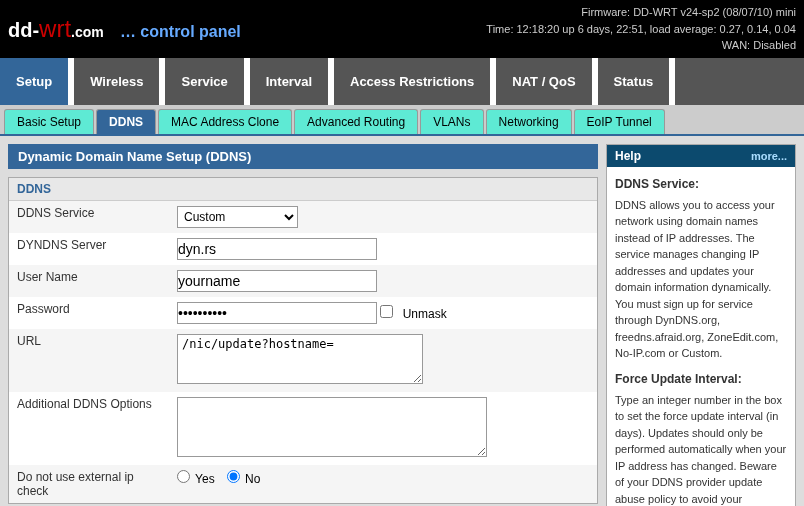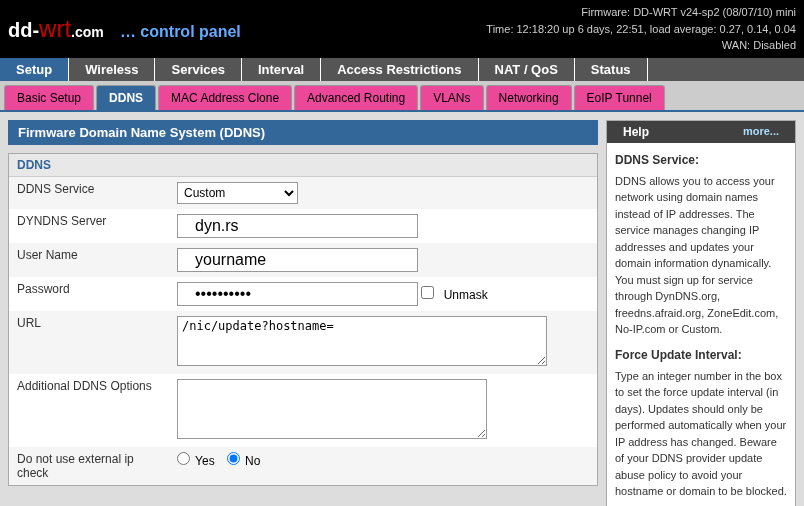--- a/index.html
+++ b/index.html
@@ -5,57 +5,57 @@
     * { margin: 0; padding: 0; box-sizing: border-box; }
     body { font-family: Arial, Helvetica, sans-serif; font-size: 12px; background: #ddd; width: 804px; }
 
     
     #header { background: #000; padding: 4px 8px; display: flex; justify-content: space-between; align-items: center; }
     #logo { color: #fff; font-size: 22px; font-weight: bold; }
     #firmware-info { color: #ccc; font-size: 11px; text-align: right; line-height: 1.5; }
 
     
     #nav-tabs { background: #555; display: flex; }
-    .nav-tab { color: #fff; padding: 4px 16px; cursor: pointer; font-size: 13px; font-weight: bold; border-right: 1px solid #ffffff; }
+    .nav-tab { color: #fff; padding: 16px 16px; cursor: pointer; font-size: 13px; font-weight: bold; border-right: 6px solid #ffffff; }
     .nav-tab.active { background: #336699; }
 
     
     #sub-tabs { background: #ccc; display: flex; border-bottom: 2px solid #336699; padding-top: 4px; padding-left: 4px; gap: 2px; }
-    .sub-tab { color: #000; padding: 5px 12px; cursor: pointer; font-size: 12px; background: #ec4899; border: 1px solid #999; border-bottom: none; border-radius: 3px 3px 0 0; }
+    .sub-tab { color: #000; padding: 5px 12px; cursor: pointer; font-size: 12px; background: #5eead4; border: 1px solid #999; border-bottom: none; border-radius: 3px 3px 0 0; }
     .sub-tab.active { background: #336699; color: #fff; font-weight: bold; }
 
     
     #main { display: flex; padding: 8px; gap: 8px; background: #ddd; }
     #content { flex: 1; }
     #sidebar { width: 190px; }
 
     
     .section-title { background: #336699; color: #fff; padding: 5px 10px; font-size: 13px; font-weight: bold; margin-bottom: 8px; }
 
     
     .form-section { background: #fff; border: 1px solid #aaa; margin-bottom: 8px; }
     .form-section-title { background: #e8e8e8; padding: 4px 8px; font-size: 12px; font-weight: bold; color: #336699; border-bottom: 1px solid #ccc; }
     .form-table { width: 100%; border-collapse: collapse; }
     .form-table td { padding: 5px 8px; vertical-align: top; }
     .form-table tr:nth-child(odd) { background: #f5f5f5; }
     .form-table tr:nth-child(even) { background: #fff; }
     .label-cell { width: 160px; font-weight: normal; color: #333; padding-top: 7px; }
-    .input-text { border: 1px solid #999; padding: 2px 17px; font-size: 16px; width: 241px; }
+    .input-text { border: 1px solid #999; padding: 2px 0; font-size: 14px; width: 200px; }
     .textarea-field { border: 1px solid #999; padding: 2px 4px; font-size: 12px; width: 310px; height: 60px; resize: vertical; }
     select { border: 1px solid #999; padding: 2px; font-size: 12px; background: #fff; }
     .unmask-label { font-size: 12px; margin-left: 4px; }
     .radio-group { display: flex; gap: 12px; align-items: flex-end; }
     .radio-group label { font-size: 12px; }
 
     
-    .url-textarea { border: 1px solid #999; padding: 2px 4px; font-size: 12px; width: 370px; height: 50px; resize: vertical; }
+    .url-textarea { border: 1px solid #999; padding: 2px 4px; font-size: 12px; width: 246px; height: 50px; resize: vertical; }
 
     
     #help-box { background: #fff; border: 1px solid #aaa; }
-    .help-header { background: #404040; color: #fff; padding: 4px 16px; display: flex; justify-content: space-between; align-items: flex-start; font-size: 12px; font-weight: bold; }
+    .help-header { background: #0c4a6e; color: #fff; padding: 4px 8px; display: flex; justify-content: space-between; align-items: center; font-size: 12px; font-weight: bold; }
     .help-more { color: #adf; font-size: 11px; cursor: pointer; }
     .help-content { padding: 8px; font-size: 11px; line-height: 1.5; color: #333; }
     .help-content h4 { color: #333; margin-bottom: 4px; font-size: 12px; }
     .help-content p { margin-bottom: 8px; }
 
     
     input[type=checkbox] { margin-right: 2px; }
     input[type=radio] { margin-right: 2px; }
   </style>
 </head>
@@ -69,41 +69,41 @@
   <div id="firmware-info">
     <div>Firmware: DD-WRT v24-sp2 (08/07/10) mini</div>
     <div>Time: 12:18:20 up 6 days, 22:51, load average: 0.27, 0.14, 0.04</div>
     <div>WAN: Disabled</div>
   </div>
 </div>
 
 <div id="nav-tabs">
   <div class="nav-tab active">Setup</div>
   <div class="nav-tab">Wireless</div>
-  <div class="nav-tab">Services</div>
+  <div class="nav-tab">Service</div>
   <div class="nav-tab">Interval</div>
   <div class="nav-tab">Access Restrictions</div>
   <div class="nav-tab">NAT / QoS</div>
   <div class="nav-tab">Status</div>
 </div>
 
 <div id="sub-tabs">
   <div class="sub-tab">Basic Setup</div>
   <div class="sub-tab active">DDNS</div>
   <div class="sub-tab">MAC Address Clone</div>
   <div class="sub-tab">Advanced Routing</div>
   <div class="sub-tab">VLANs</div>
   <div class="sub-tab">Networking</div>
   <div class="sub-tab">EoIP Tunnel</div>
 </div>
 
 <div id="main">
   <div id="content">
 
-    <div class="section-title">Firmware Domain Name System (DDNS)</div>
+    <div class="section-title">Dynamic Domain Name Setup (DDNS)</div>
 
     <div class="form-section">
       <div class="form-section-title">DDNS</div>
       <table class="form-table">
         <tbody>
             <tr>
           <td class="label-cell">DDNS Service</td>
           <td>
             <select>
               <option>Custom</option>

